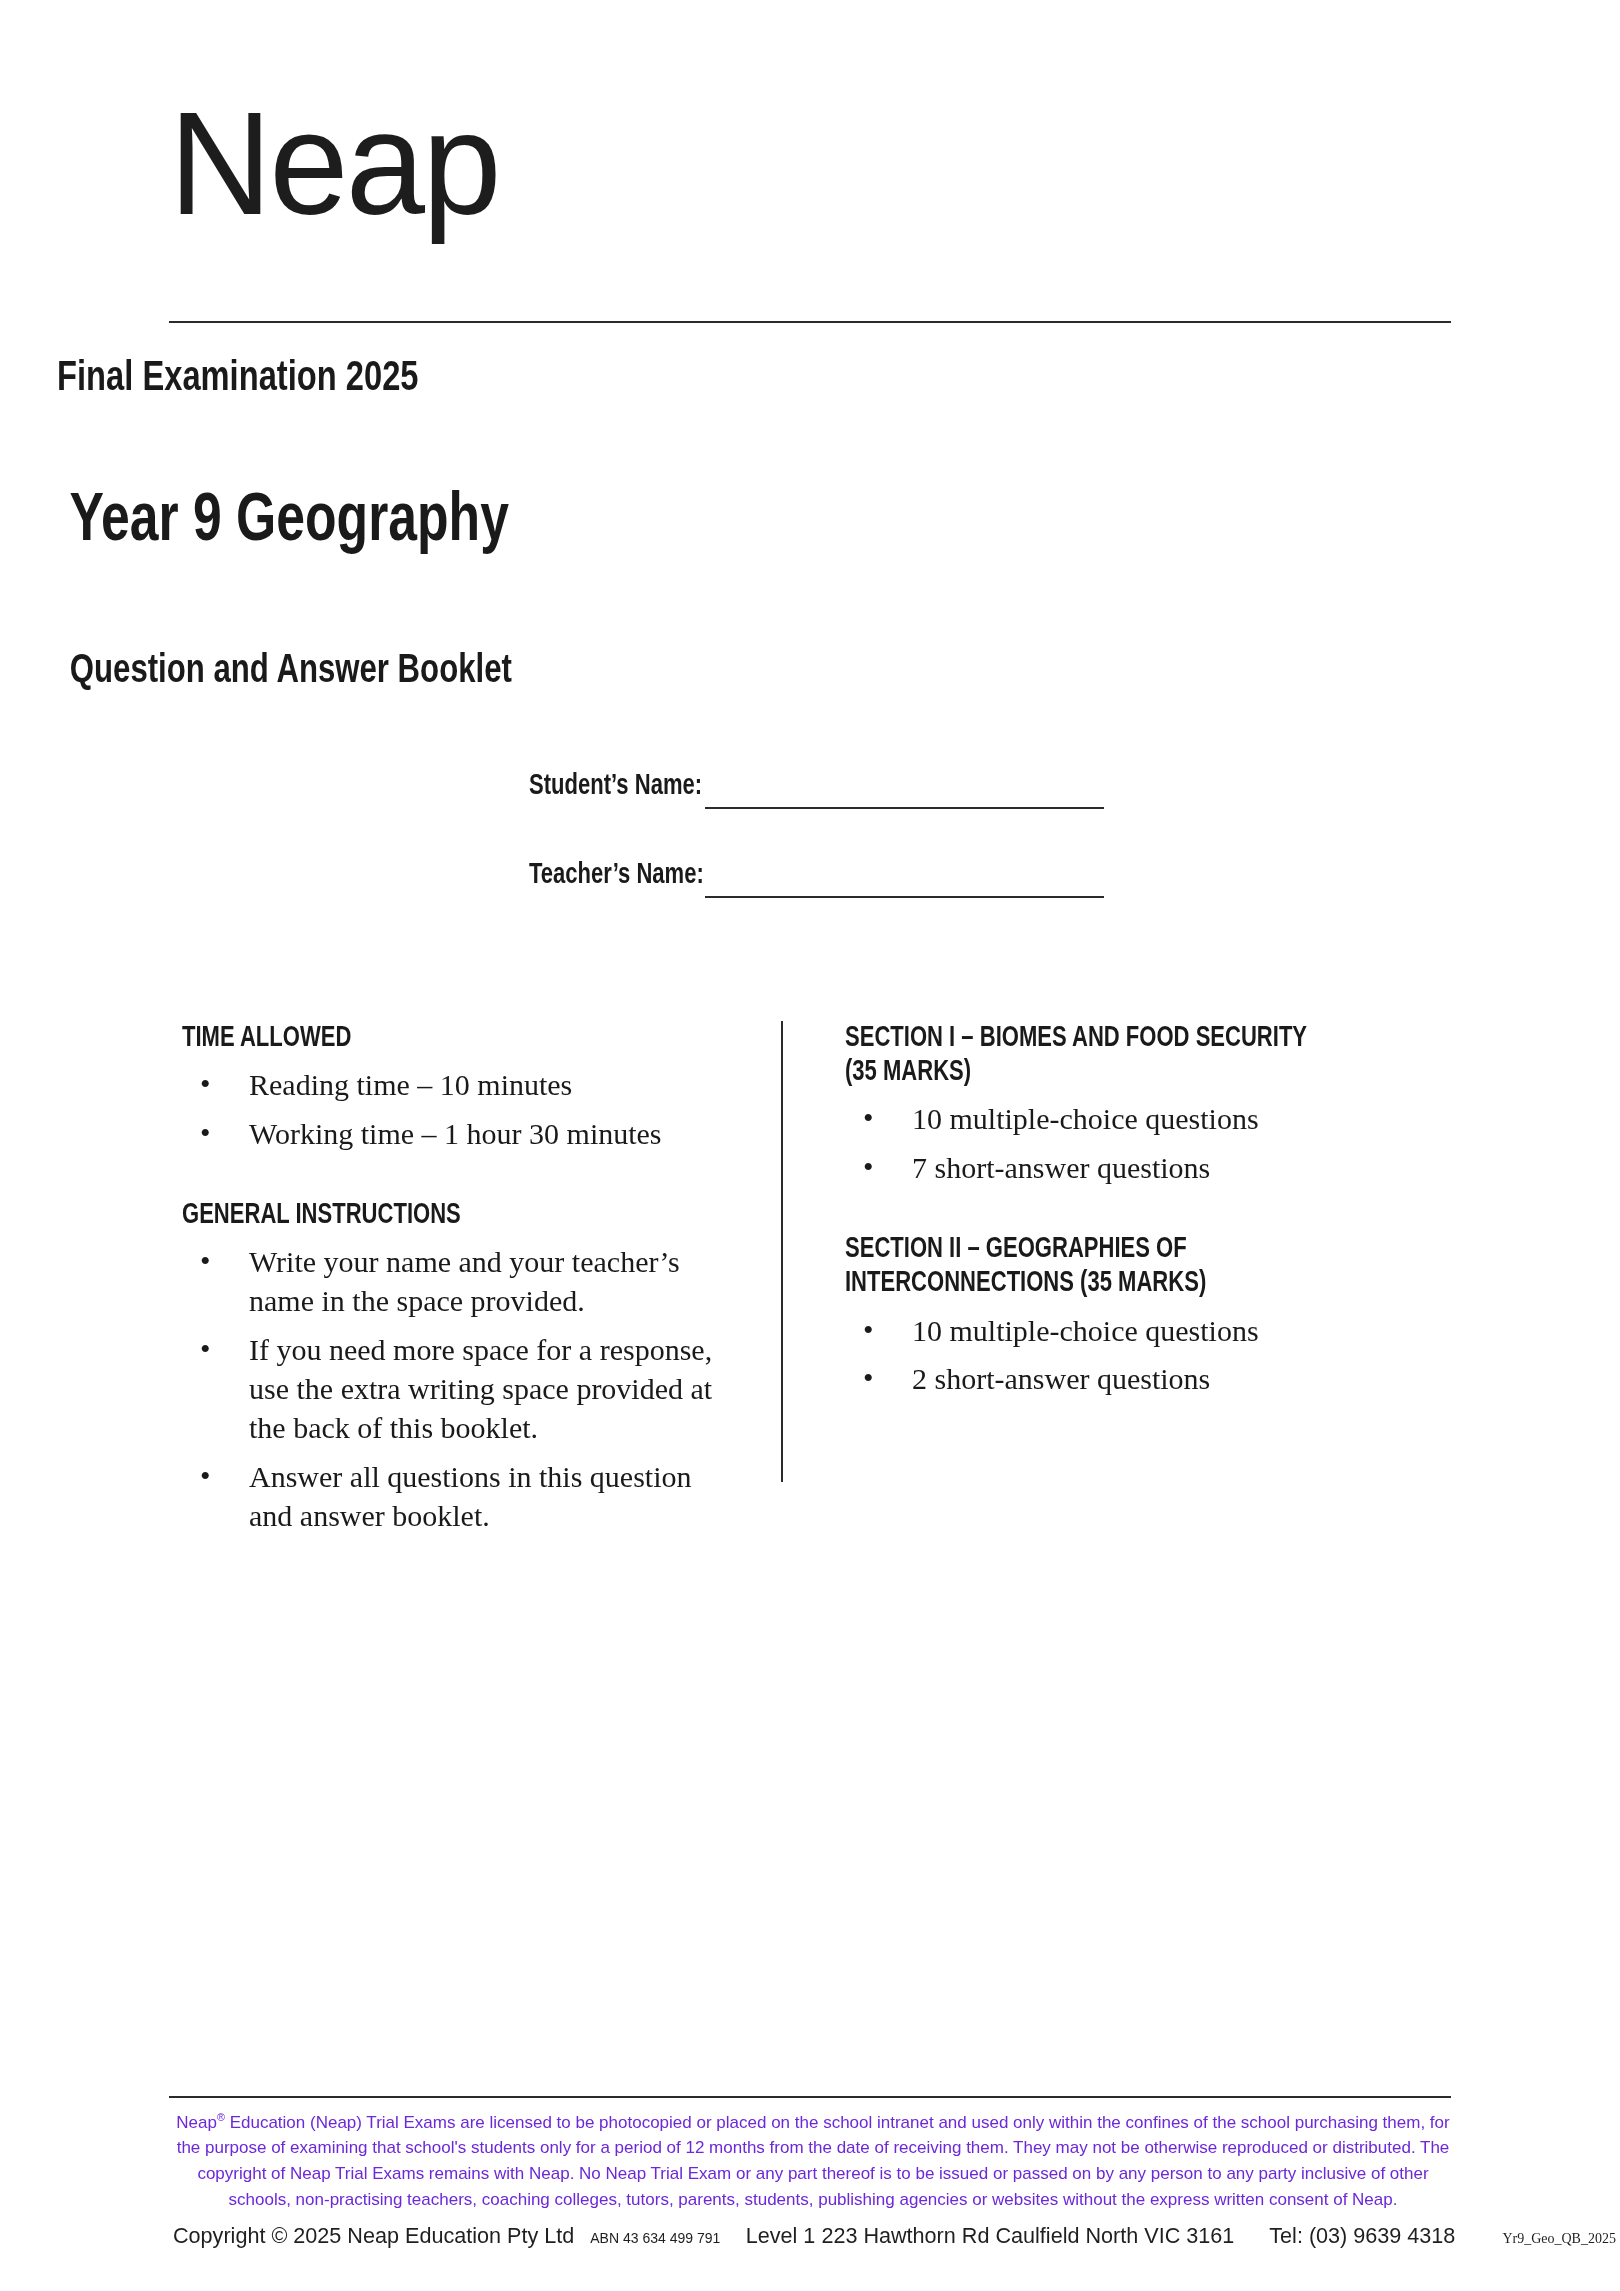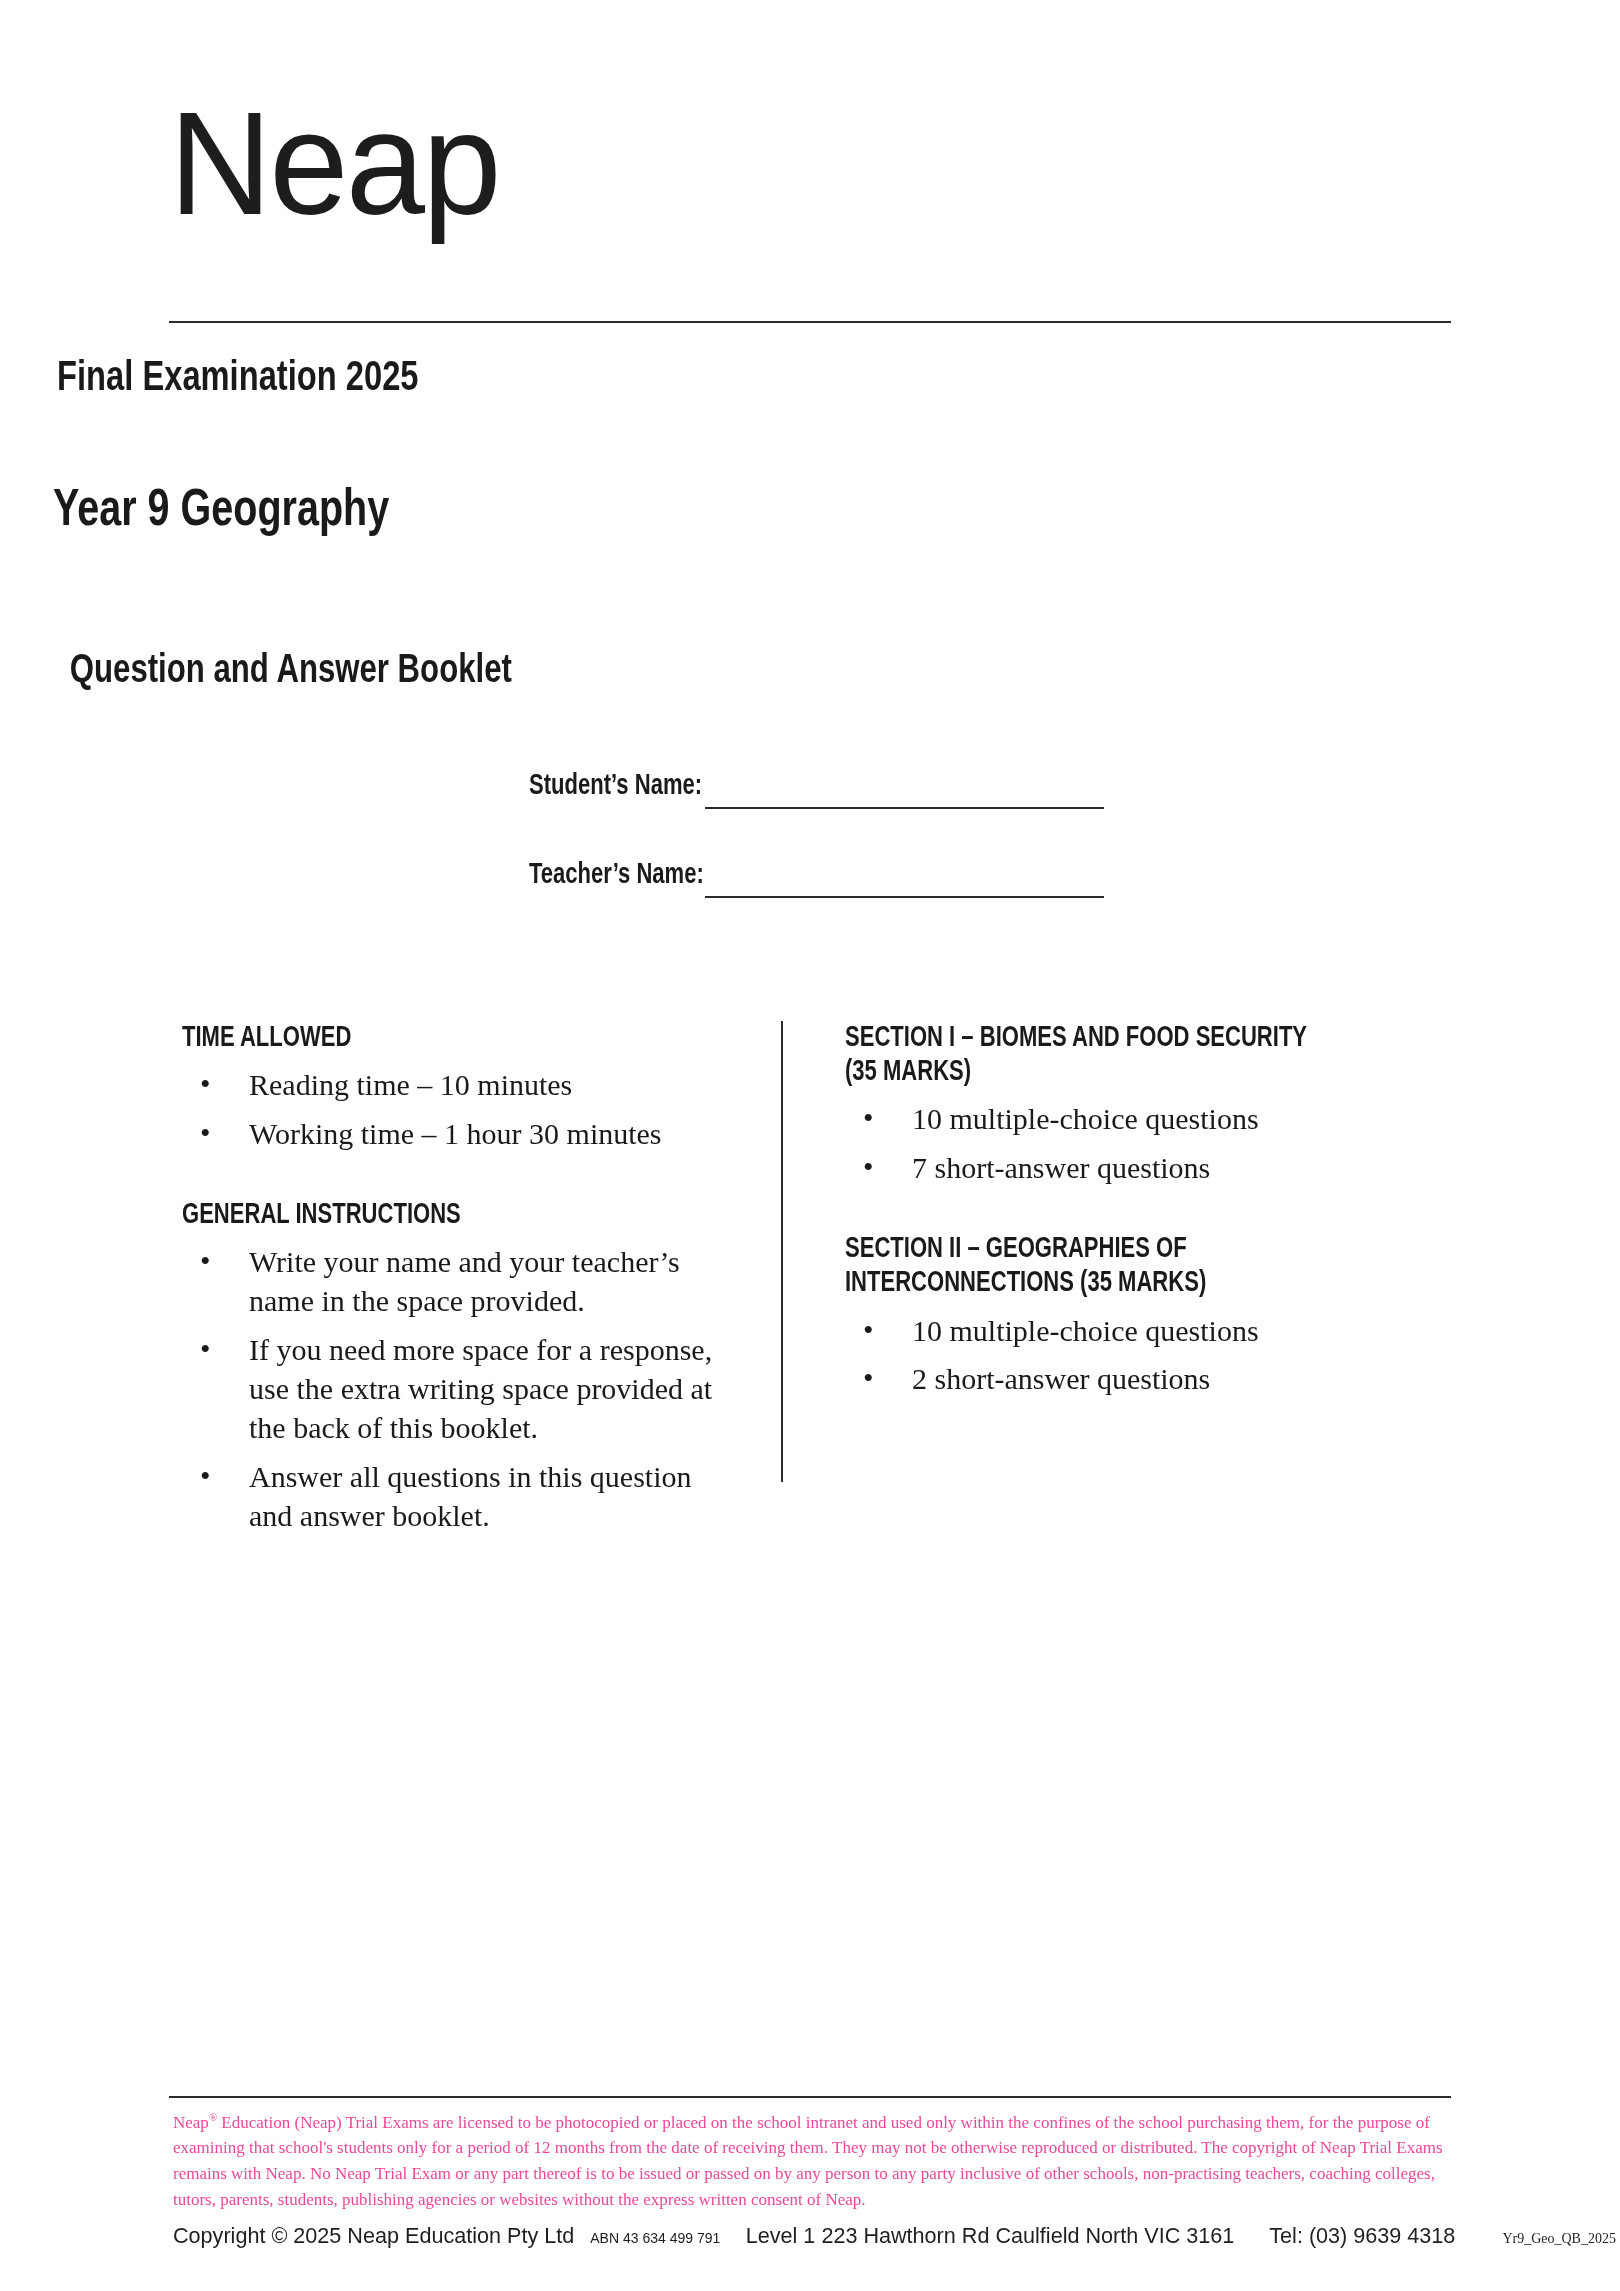--- a/index.html
+++ b/index.html
@@ -59,21 +59,21 @@
     top: 351px;
     left: 0;
     width: 1578px;
     font-size: 43px;
   }
   .exam-title {
     position: absolute;
     top: 477px;
     left: 0;
     width: 1620px;
-    font-size: 52px;
+    font-size: 68px;
   }
   .exam-subtitle {
     position: absolute;
     top: 645px;
     left: 0;
     width: 1620px;
     font-size: 41px;
   }
 
   
@@ -148,23 +148,22 @@
   }
 
   
   .footer-legal {
     position: absolute;
     left: 173px;
     top: 2109px;
     width: 1280px;
     font-size: 17px;
     line-height: 1.52;
-    color: #ec4899;
-    text-align: left;
-    font-family: Liberation Serif, serif;
+    color: #6d28d9;
+    text-align: center;
   }
   .footer-legal sup {
     font-size: 10.8px;
     vertical-align: super;
   }
 
   .footer-bottom {
     position: absolute;
     left: 173px;
     top: 2223px;

